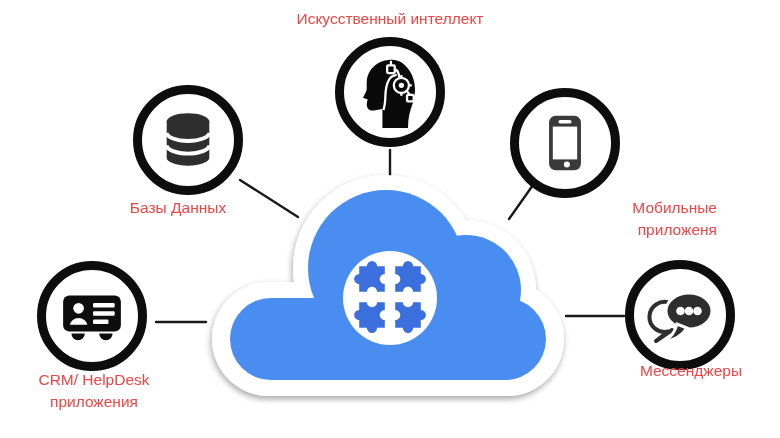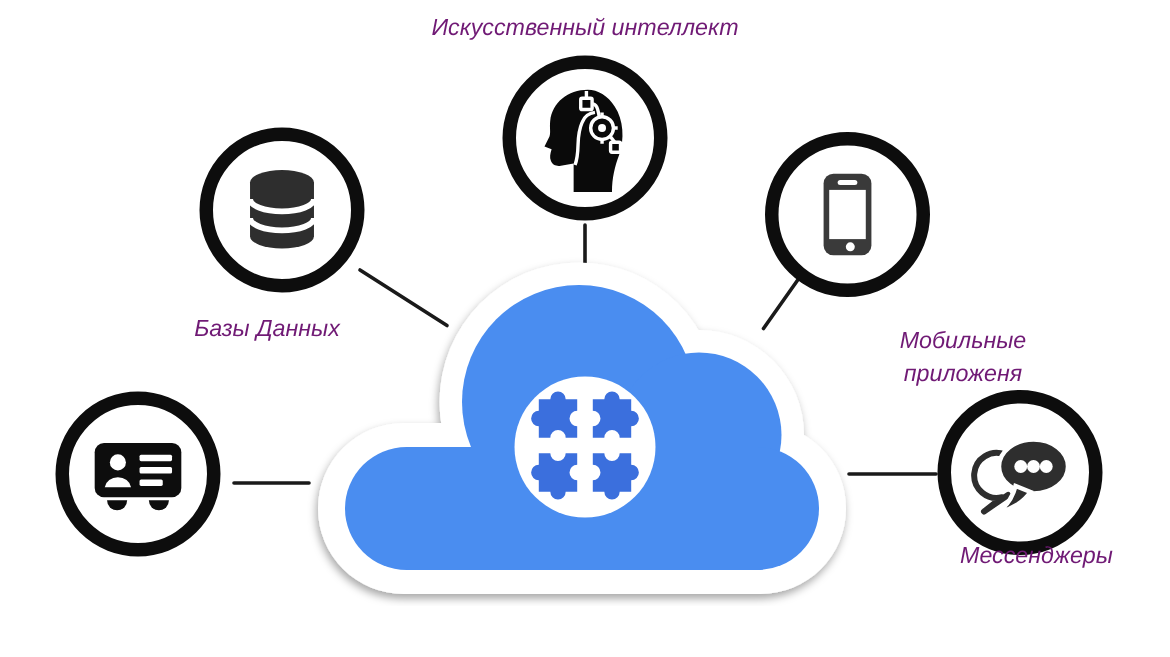--- a/index.html
+++ b/index.html
@@ -8,33 +8,32 @@
     font-family:"Liberation Sans", sans-serif;
   }
   .connectors{position:absolute;left:0;top:0;z-index:1;}
   .cloud-svg{position:absolute;left:204px;top:170px;z-index:2;}
   .node-circle{
     position:absolute;width:92px;height:92px;background:#ffffff;
     border:9px solid #0d0d0d;border-radius:50%;
     display:flex;align-items:center;justify-content:center;z-index:3;
   }
   .node-label{
-    position:absolute;z-index:3;color:#701a75;font-size:15.5px;line-height:22px;
+    position:absolute;z-index:3;color:#ef4444;font-size:15.5px;line-height:22px;
     white-space:pre-line;
-    font-style:italic;
   }
   .lbl-center{text-align:center;}
-  .lbl-left{text-align:center;margin-top:20px;}
+  .lbl-left{text-align:right;}
   #ai-circle{left:335px;top:37px;}
   #db-circle{left:133px;top:85px;}
   #mobile-circle{left:510px;top:88px;}
   #crm-circle{left:37px;top:261px;}
   #msg-circle{left:625px;top:260px;}
   #ai-label{left:240px;top:8px;width:300px;}
-  #db-label{left:98px;top:197px;width:160px;margin-top:12px;}
+  #db-label{left:98px;top:197px;width:160px;}
   #mobile-label{left:567px;top:197px;width:150px;}
   #crm-label{left:15px;top:369px;width:158px;}
   #msg-label{left:612px;top:360px;width:158px;}
 </style>
 </head>
 <body>
 
 <div class="canvas">
 
   <svg class="connectors" width="780" height="438" viewBox="0 0 780 438">
@@ -141,15 +140,17 @@
         <circle cx="45" cy="28" r="4.3"></circle>
         <circle cx="53.5" cy="28" r="4.3"></circle>
       </g>
     </svg>
   </div>
 
   <div class="node-label lbl-center" id="ai-label">Искусственный интеллект</div>
   <div class="node-label lbl-center" id="db-label">Базы Данных</div>
   <div class="node-label lbl-left" id="mobile-label">Мобильные
 приложеня</div>
+  <div class="node-label lbl-center" id="crm-label">CRM/ HelpDesk
+приложения</div>
   <div class="node-label lbl-center" id="msg-label">Мессенджеры</div>
 
 </div>
 
 </body></html>

